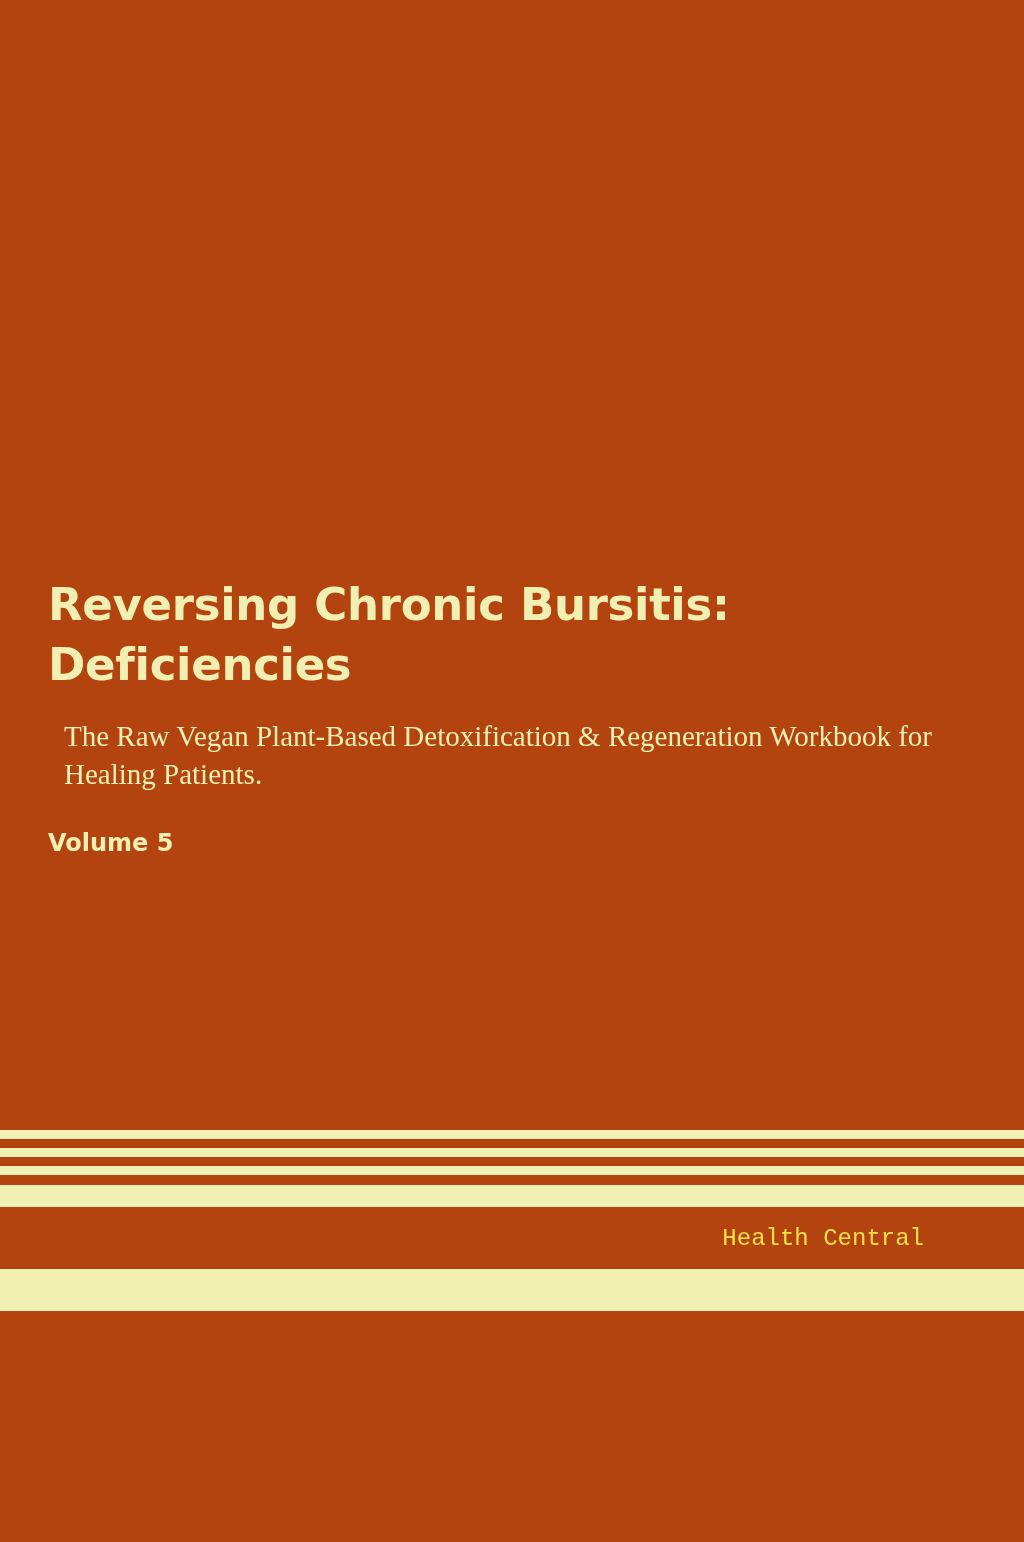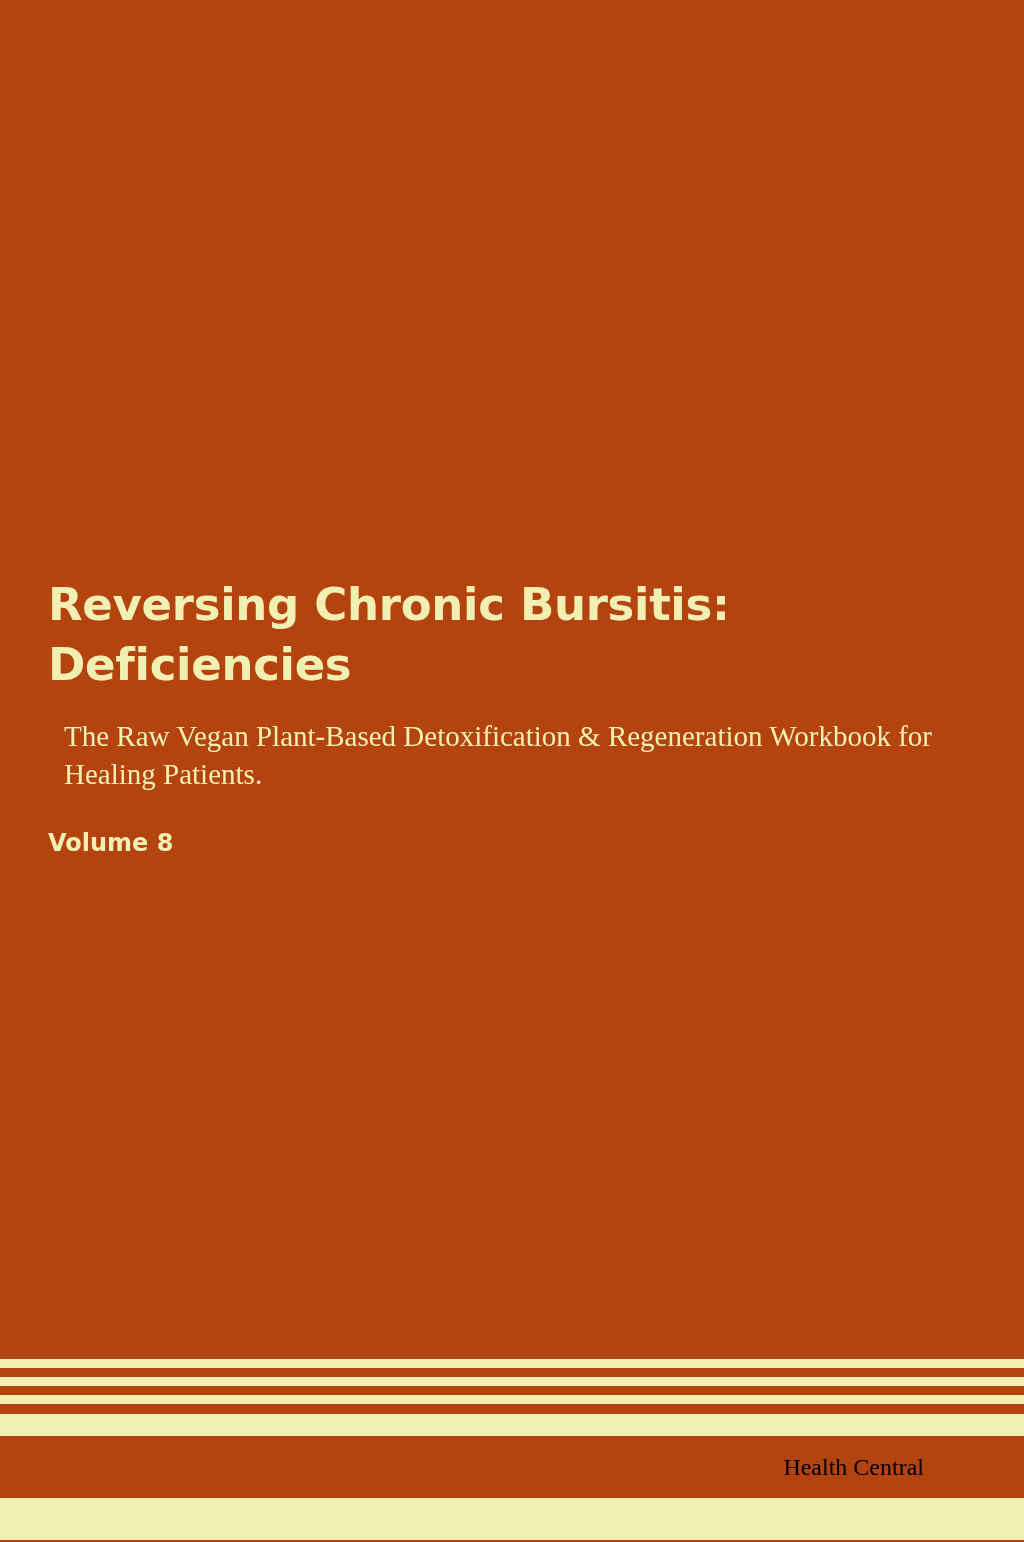--- a/index.html
+++ b/index.html
@@ -9,21 +9,21 @@
   body {
     width: 1024px;
     height: 1542px;
     background: #b34410;
     font-family: "Liberation Sans", sans-serif;
     overflow: hidden;
   }
   .cover {
     position: relative;
     width: 1024px;
-    height: 1540px;
+    height: 1311px;
     background: #b34410;
     box-sizing: border-box;
   }
   .text-block {
     position: absolute;
     left: 48px;
     top: 575px;
     width: 900px;
   }
   .book-title {
@@ -71,40 +71,40 @@
     position: relative;
     width: 100%;
     background: #b34410;
     height: 62px;
   }
   .footer-label {
     position: absolute;
     right: 100px;
     top: 50%;
     transform: translateY(-50%);
-    color: #000000;
-    font-family: Liberation Serif, serif;
+    color: #fde047;
+    font-family: Liberation Mono, monospace;
     font-size: 24px;
     white-space: nowrap;
   }
   .footer-base {
     width: 100%;
     background: #f2efb3;
     height: 42px;
   }
 </style>
 </head>
 <body>
 
 <div class="cover">
 
   <div class="text-block">
     <h1 class="book-title">Reversing Chronic Bursitis: Deficiencies</h1>
     <p class="book-subtitle">The Raw Vegan Plant-Based Detoxification &amp; Regeneration Workbook for Healing Patients.</p>
-    <p class="book-volume">Volume 8</p>
+    <p class="book-volume">Volume 5</p>
   </div>
 
   <div class="bottom-band">
     <div class="stripe" style="height:9px"></div>
     <div class="gap" style="height:9px"></div>
     <div class="stripe" style="height:9px"></div>
     <div class="gap" style="height:9px"></div>
     <div class="stripe" style="height:9px"></div>
     <div class="gap" style="height:10px"></div>
     <div class="stripe" style="height:22px"></div>

